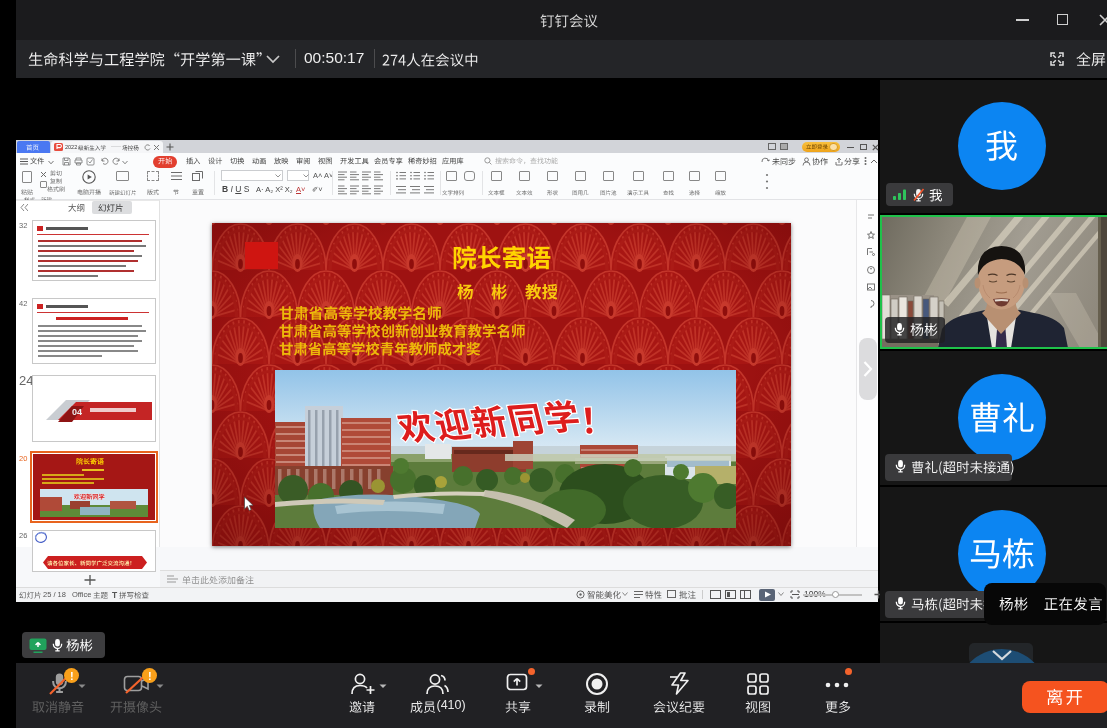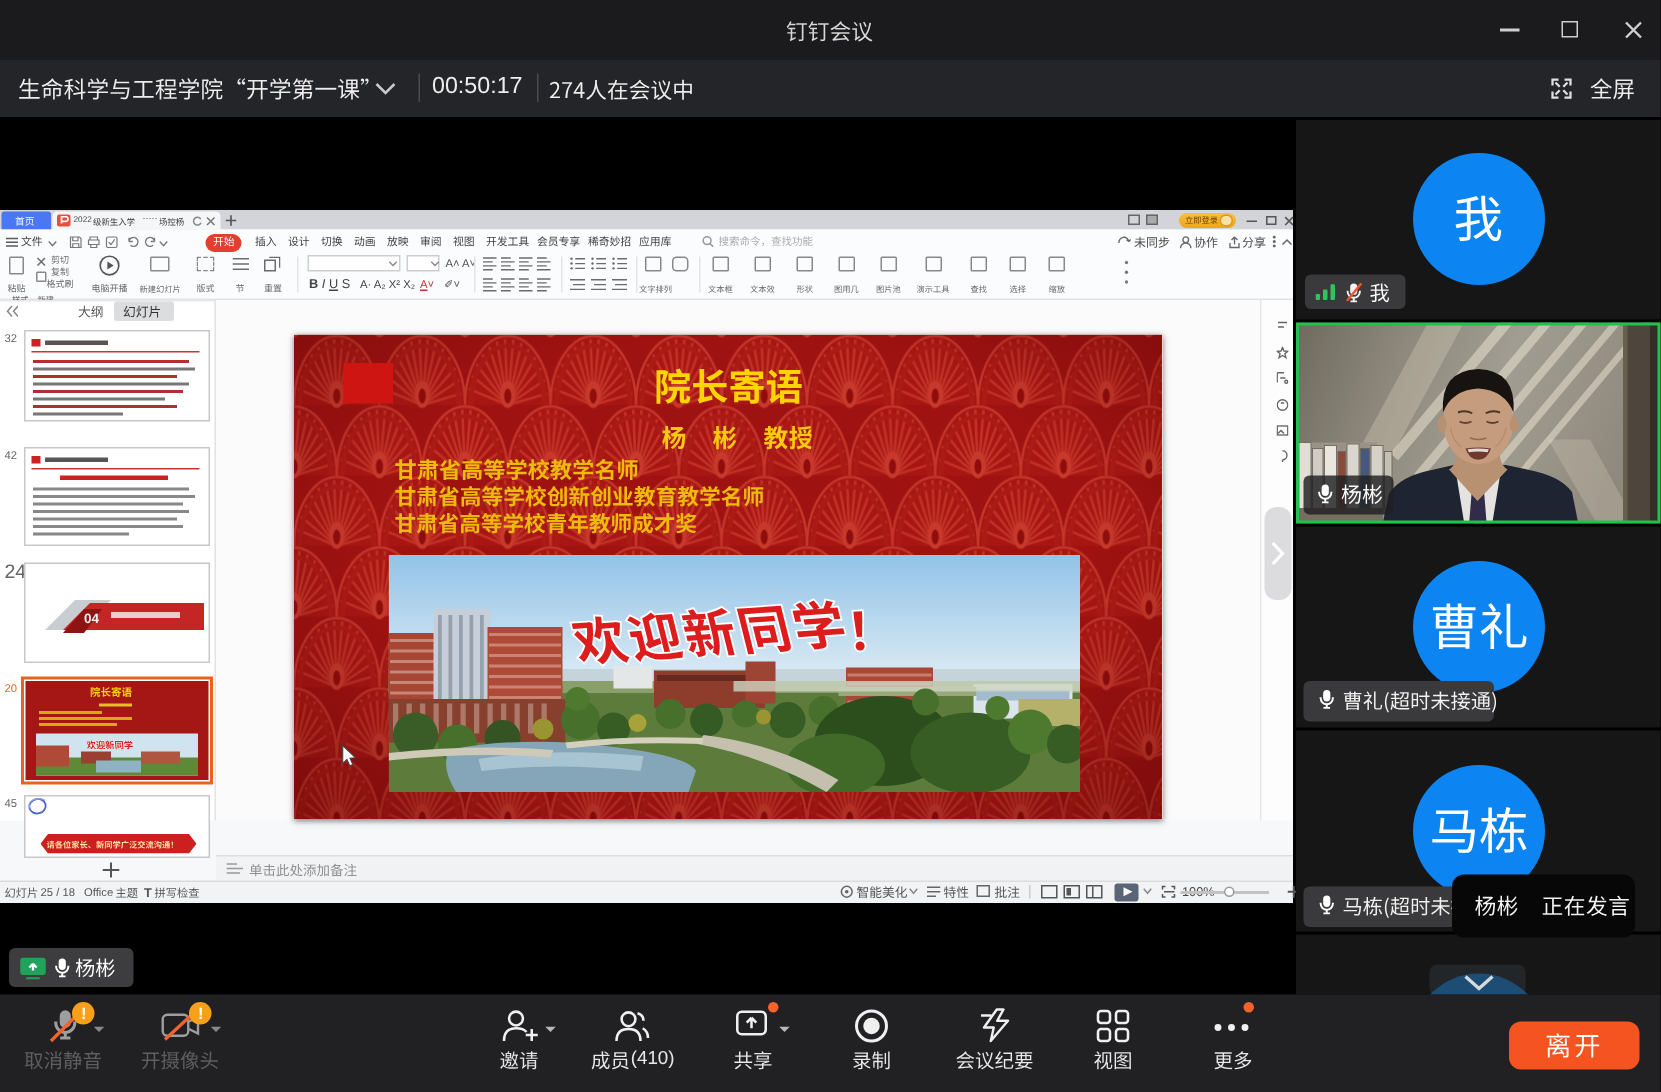--- a/index.html
+++ b/index.html
@@ -1,18 +1,18 @@
 <!DOCTYPE html>
 <html><head><meta charset="utf-8"><style>
 html,body{margin:0;padding:0;background:#000;width:1107px;height:728px;overflow:hidden;
 font-family:"Liberation Sans",sans-serif;}
 *{box-sizing:border-box;}
 .a{position:absolute;}
 </style></head><body>
-<div class="a" style="left:0;top:0;width:887px;height:728px;background:#000">
+<div class="a" style="left:16px;top:0;width:887px;height:728px;background:#000">
 
 <div class="a" style="left:0px;top:0px;width:1107px;height:40px;background:#1b1b1d"></div>
 <svg class="" style="position:absolute;left:524px;top:10.6px;overflow:visible" width="58" height="20">
       <g fill="#d8d8d8" transform="translate(0 15.4) scale(0.014500 -0.014500)">
         <path transform="translate(0 0)" d="M473 752L473 679L728 679L728 26C728 10 722 5 704 4C688 4 631 4 567 5C579 -16 593 -51 597 -73C678 -73 729 -71 761 -57C792 -44 804 -22 804 26L804 679L962 679L962 752ZM186 838C154 744 97 655 33 596C46 580 66 541 72 526C108 561 143 606 173 655L435 655L435 726L213 726C228 756 242 787 253 818ZM204 -74C221 -58 249 -42 449 56C445 73 439 103 437 123L288 55L288 275L457 275L457 343L288 343L288 479L424 479L424 547L107 547L107 479L215 479L215 343L61 343L61 275L215 275L215 64C215 23 188 1 171 -8C182 -24 198 -56 204 -74Z"></path>
         <path transform="translate(1000 0)" d="M473 752L473 679L728 679L728 26C728 10 722 5 704 4C688 4 631 4 567 5C579 -16 593 -51 597 -73C678 -73 729 -71 761 -57C792 -44 804 -22 804 26L804 679L962 679L962 752ZM186 838C154 744 97 655 33 596C46 580 66 541 72 526C108 561 143 606 173 655L435 655L435 726L213 726C228 756 242 787 253 818ZM204 -74C221 -58 249 -42 449 56C445 73 439 103 437 123L288 55L288 275L457 275L457 343L288 343L288 479L424 479L424 547L107 547L107 479L215 479L215 343L61 343L61 275L215 275L215 64C215 23 188 1 171 -8C182 -24 198 -56 204 -74Z"></path>
         <path transform="translate(2000 0)" d="M157 -58C195 -44 251 -40 781 5C804 -25 824 -54 838 -79L905 -38C861 37 766 145 676 225L613 191C652 155 692 113 728 71L273 36C344 102 415 182 477 264L918 264L918 337L89 337L89 264L375 264C310 175 234 96 207 72C176 43 153 24 131 19C140 -1 153 -41 157 -58ZM504 840C414 706 238 579 42 496C60 482 86 450 97 431C155 458 211 488 264 521L264 460L741 460L741 530L277 530C363 586 440 649 503 718C563 656 647 588 741 530C795 496 853 466 910 443C922 463 947 494 963 509C801 565 638 674 546 769L576 809Z"></path>
         <path transform="translate(3000 0)" d="M542 793C582 726 624 637 640 582L708 613C692 668 647 754 605 820ZM113 771C158 724 212 658 238 616L295 663C269 704 213 766 167 812ZM832 778C799 570 747 383 640 233C539 373 478 554 442 766L371 754C414 517 479 320 589 170C519 91 428 25 311 -25C325 -41 346 -69 356 -87C472 -35 564 33 637 112C712 28 806 -37 922 -83C934 -63 958 -33 976 -18C858 24 764 89 688 173C809 335 869 538 909 766ZM46 527L46 454L187 454L187 101C187 49 160 15 144 -1C157 -12 179 -38 187 -54C203 -34 229 -14 405 111C397 126 386 155 380 175L260 92L260 527Z"></path>
       </g>
     </svg>
@@ -589,21 +589,21 @@
       <g fill="#333" transform="translate(0 9.0) scale(0.008500 -0.008500)">
         <path transform="translate(0 0)" d="M476 742L476 671L850 671C838 240 823 77 790 41C779 28 767 24 748 24C723 24 662 24 595 30C609 9 618 -22 619 -44C679 -48 741 -50 777 -46C813 -42 835 -33 858 -2C899 48 912 214 926 701C926 712 926 742 926 742ZM86 -1C110 13 149 21 446 75C462 32 474 -8 481 -39L549 -10C530 69 476 194 426 290L363 266C383 227 403 184 421 140L189 102C293 230 397 391 483 556L408 590C390 551 370 511 349 473L160 460C227 558 294 685 345 807L269 837C222 701 141 555 115 518C91 479 72 453 52 448C61 427 74 390 78 374C96 381 126 387 310 403C243 289 177 195 149 162C110 112 83 79 59 72C69 52 82 15 86 -1Z"></path>
         <path transform="translate(1000 0)" d="M100 635C95 556 80 452 56 390L114 366C140 438 154 547 157 628ZM380 651C364 589 332 499 307 443L353 422C382 474 415 558 444 626ZM219 835L219 515C219 328 203 128 43 -25C60 -36 86 -63 97 -80C184 3 233 100 260 201C304 153 364 85 390 49L440 107C415 136 312 244 276 276C289 355 292 436 292 515L292 835ZM444 758L444 685L707 685L707 30C707 12 700 6 680 5C658 4 586 4 512 7C524 -15 538 -52 543 -74C638 -74 700 -73 737 -60C773 -47 786 -21 786 30L786 685L961 685L961 758Z"></path>
         <path transform="translate(2000 0)" d="M180 814L180 481C180 304 166 119 38 -23C57 -36 84 -64 97 -82C189 19 230 141 246 267L668 267L668 -80L749 -80L749 344L254 344C257 390 258 435 258 481L258 504L903 504L903 581L621 581L621 839L542 839L542 581L258 581L258 814Z"></path>
       </g>
     </svg>
 <div class="a" style="left:3px;top:221.1px;font-size:7.5px;color:#666;line-height:9.4px;white-space:nowrap;">32</div>
 <div class="a" style="left:3px;top:299.1px;font-size:7.5px;color:#666;line-height:9.4px;white-space:nowrap;">42</div>
 <div class="a" style="left:3px;top:376.1px;font-size:13px;color:#666;line-height:9.4px;white-space:nowrap;">24</div>
 <div class="a" style="left:3px;top:454.1px;font-size:7.5px;color:#e8641e;line-height:9.4px;white-space:nowrap;">20</div>
-<div class="a" style="left:3px;top:531.1px;font-size:7.5px;color:#666;line-height:9.4px;white-space:nowrap;">45</div>
+<div class="a" style="left:3px;top:531.1px;font-size:7.5px;color:#666;line-height:9.4px;white-space:nowrap;">26</div>
 <div class="a" style="left:16px;top:220px;width:124px;height:61px;background:#fff;border:1px solid #c8c8c8"></div>
 <div class="a" style="left:21px;top:226px;width:6px;height:5px;background:#cc2222"></div>
 <div class="a" style="left:30px;top:227px;width:42px;height:3px;background:#555"></div>
 <div class="a" style="left:21px;top:234px;width:112px;height:1px;background:#cc3333"></div>
 <div class="a" style="left:22px;top:240px;width:104px;height:1.6px;background:#b03030"></div>
 <div class="a" style="left:22px;top:245px;width:108px;height:1.6px;background:#777"></div>
 <div class="a" style="left:22px;top:250px;width:96px;height:1.6px;background:#b03030"></div>
 <div class="a" style="left:22px;top:255px;width:104px;height:1.6px;background:#777"></div>
 <div class="a" style="left:22px;top:260px;width:100px;height:1.6px;background:#b03030"></div>
 <div class="a" style="left:22px;top:265px;width:88px;height:1.6px;background:#777"></div>

